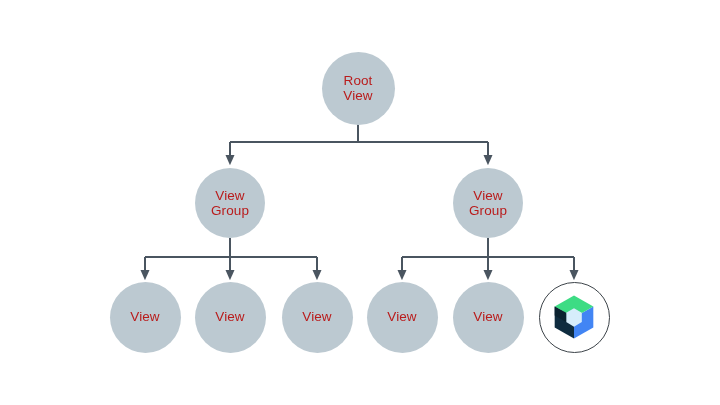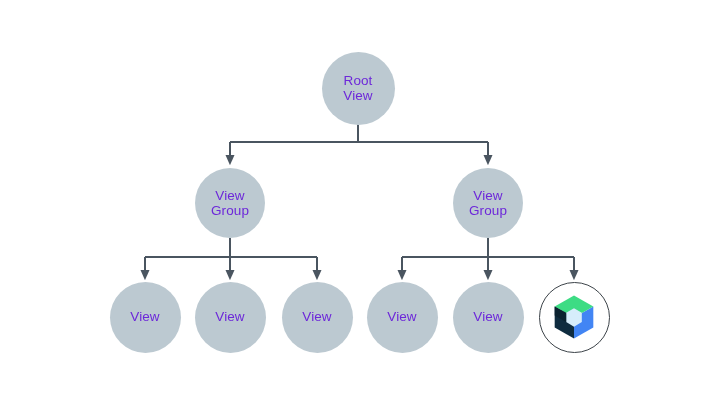--- a/index.html
+++ b/index.html
@@ -32,21 +32,21 @@
     border-radius: 50%;
     display: flex;
     align-items: center;
     justify-content: center;
     box-sizing: border-box;
   }
   .node-view {
     background: #bcc9d1;
   }
   .node-label {
-    color: #6d28d9;
+    color: #b91c1c;
     font-size: 13.5px;
     line-height: 15.5px;
     text-align: center;
     letter-spacing: 0.1px;
     white-space: pre-line;
     user-select: none;
   }
   .node-compose {
     background: #ffffff;
     border: 1.4px solid #3c4349;

